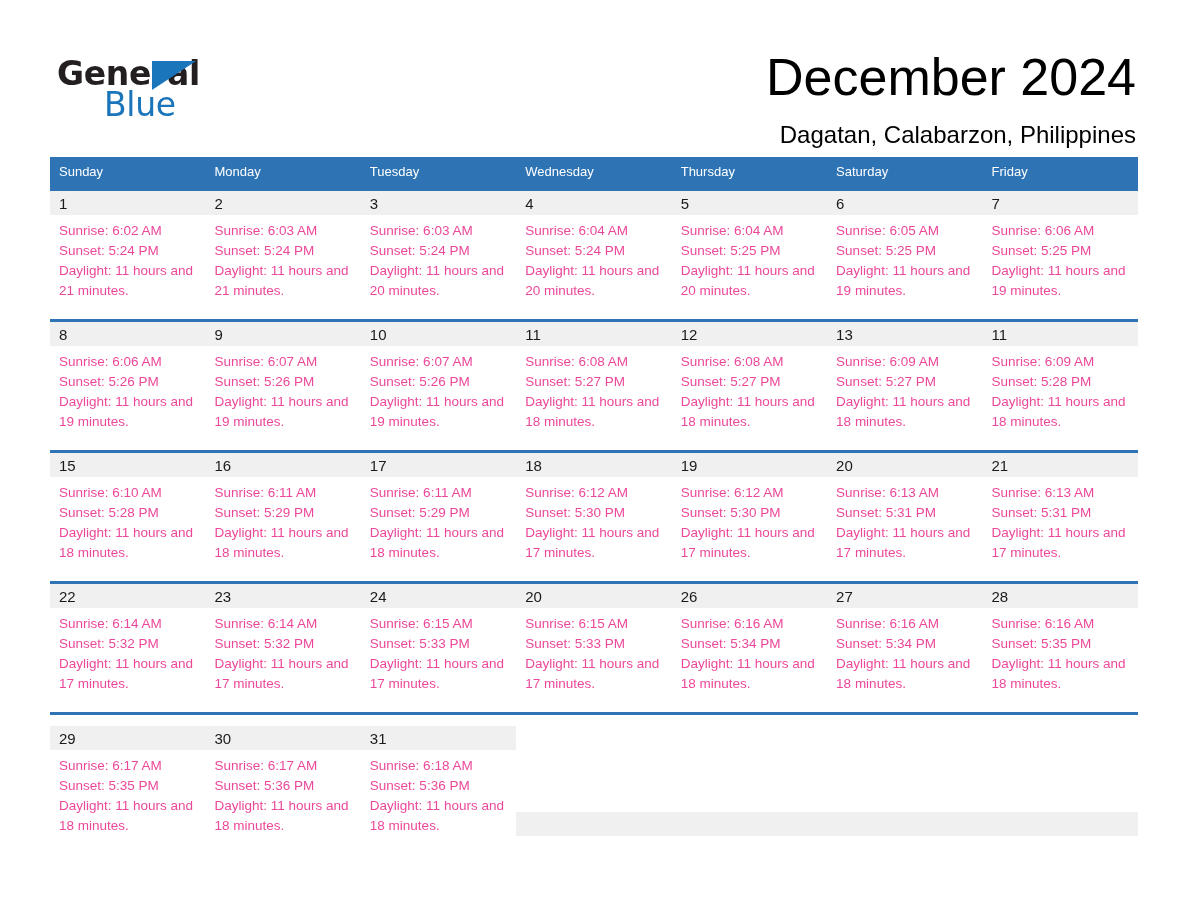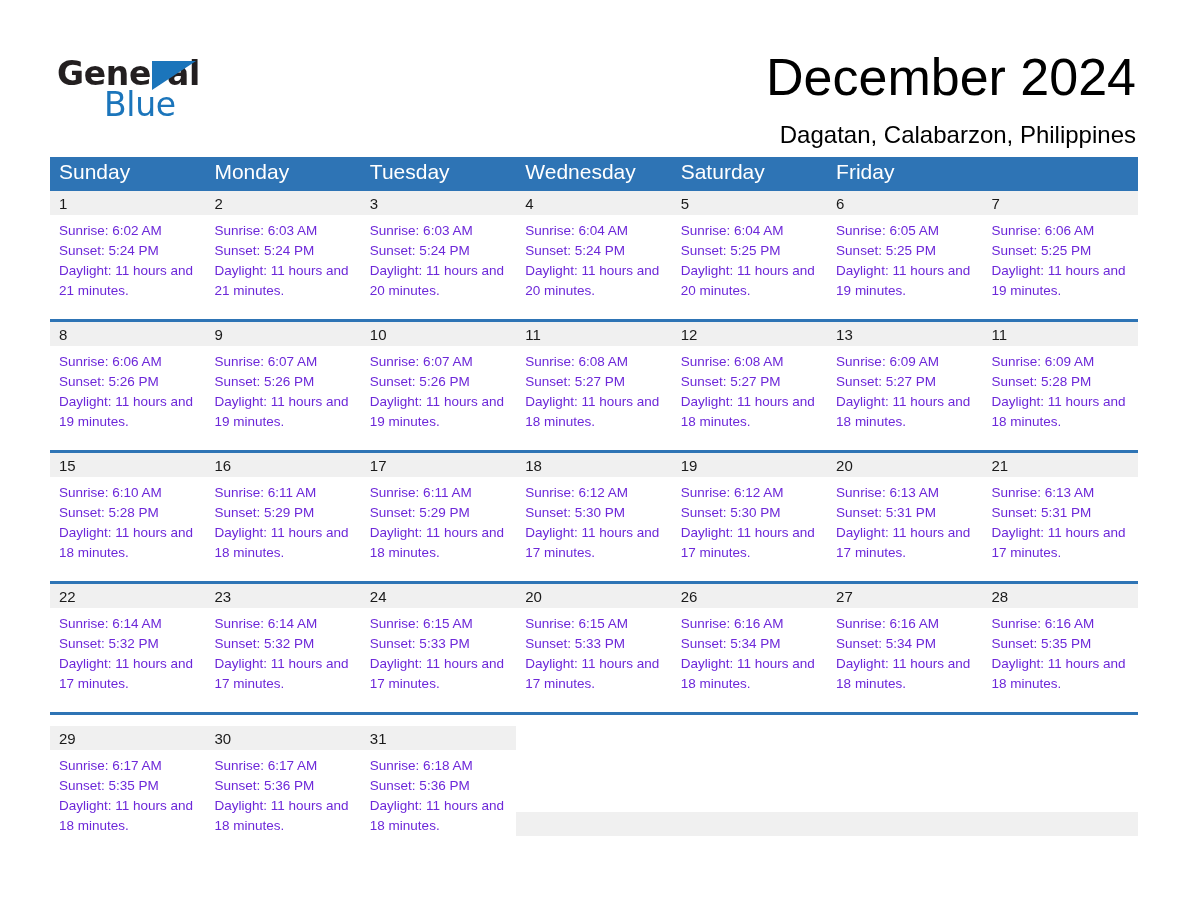--- a/index.html
+++ b/index.html
@@ -101,21 +101,21 @@
     display: flex;
     background: #2e74b5;
     height: 31px;
   }
   .dow-cell {
     flex: 0 0 155.43px;
     width: 155.43px;
     box-sizing: border-box;
     padding: 5px 0 0 9px;
     color: #ffffff;
-    font-size: 21px;
+    font-size: 13px;
     line-height: 20px;
     font-weight: 400;
     white-space: nowrap;
   }
   .week-row {
     display: flex;
     border-top: 3px solid #2e74b5;
     height: 131px;
     box-sizing: border-box;
   }
@@ -136,21 +136,21 @@
     box-sizing: border-box;
     padding: 2px 0 0 9px;
     font-size: 15px;
     line-height: 21px;
     color: #1a1a1a;
   }
   .day-body {
     padding: 6px 6px 0 9px;
     font-size: 13.5px;
     line-height: 20px;
-    color: #6d28d9;
+    color: #ec4899;
   }
   .day-body div {
     white-space: nowrap;
   }
   .day-body .daylight {
     white-space: normal;
   }
   .day-cell.empty .day-num-band {
     background: #f0f0f0;
   }
@@ -170,20 +170,21 @@
     <div class="title-location">Dagatan, Calabarzon, Philippines</div>
   </div>
 
   <div class="calendar">
 
     <div class="dow-row">
       <div class="dow-cell">Sunday</div>
       <div class="dow-cell">Monday</div>
       <div class="dow-cell">Tuesday</div>
       <div class="dow-cell">Wednesday</div>
+      <div class="dow-cell">Thursday</div>
       <div class="dow-cell">Saturday</div>
       <div class="dow-cell">Friday</div>
     </div>
 
     <div class="week-row">
       <div class="day-cell">
         <div class="day-num-band">1</div>
         <div class="day-body">
           <div>Sunrise: 6:02 AM</div>
           <div>Sunset: 5:24 PM</div>

